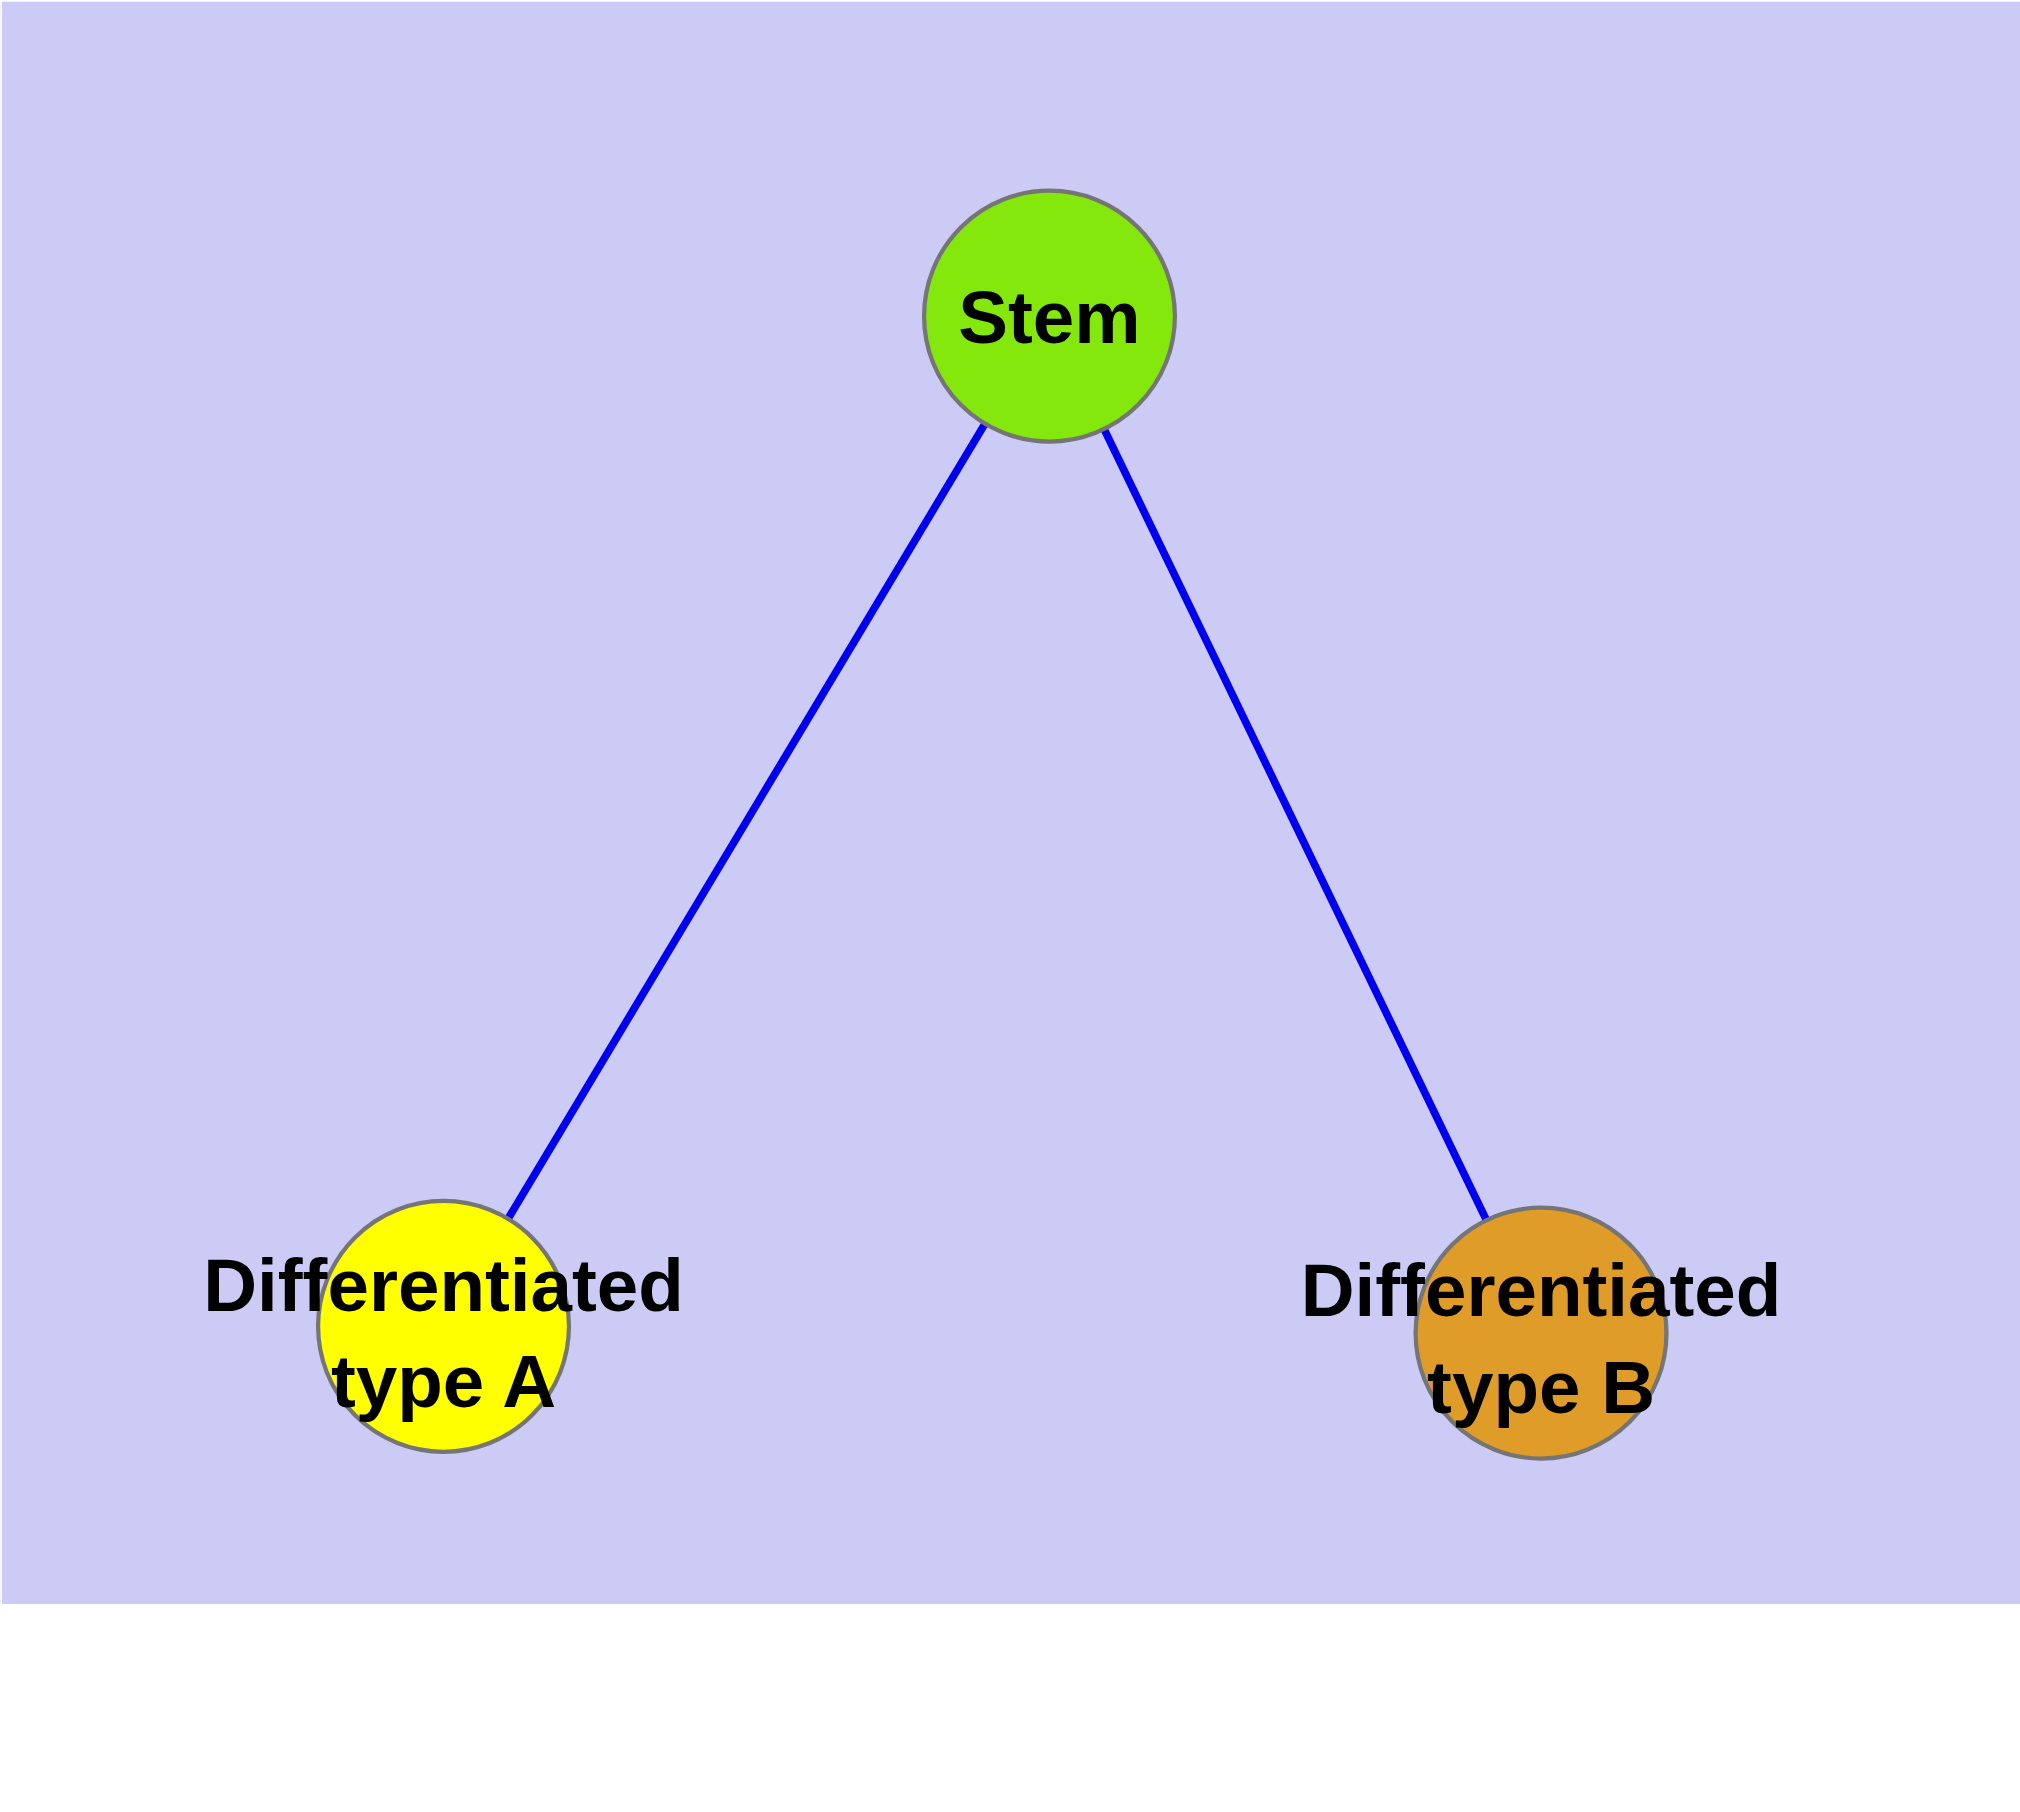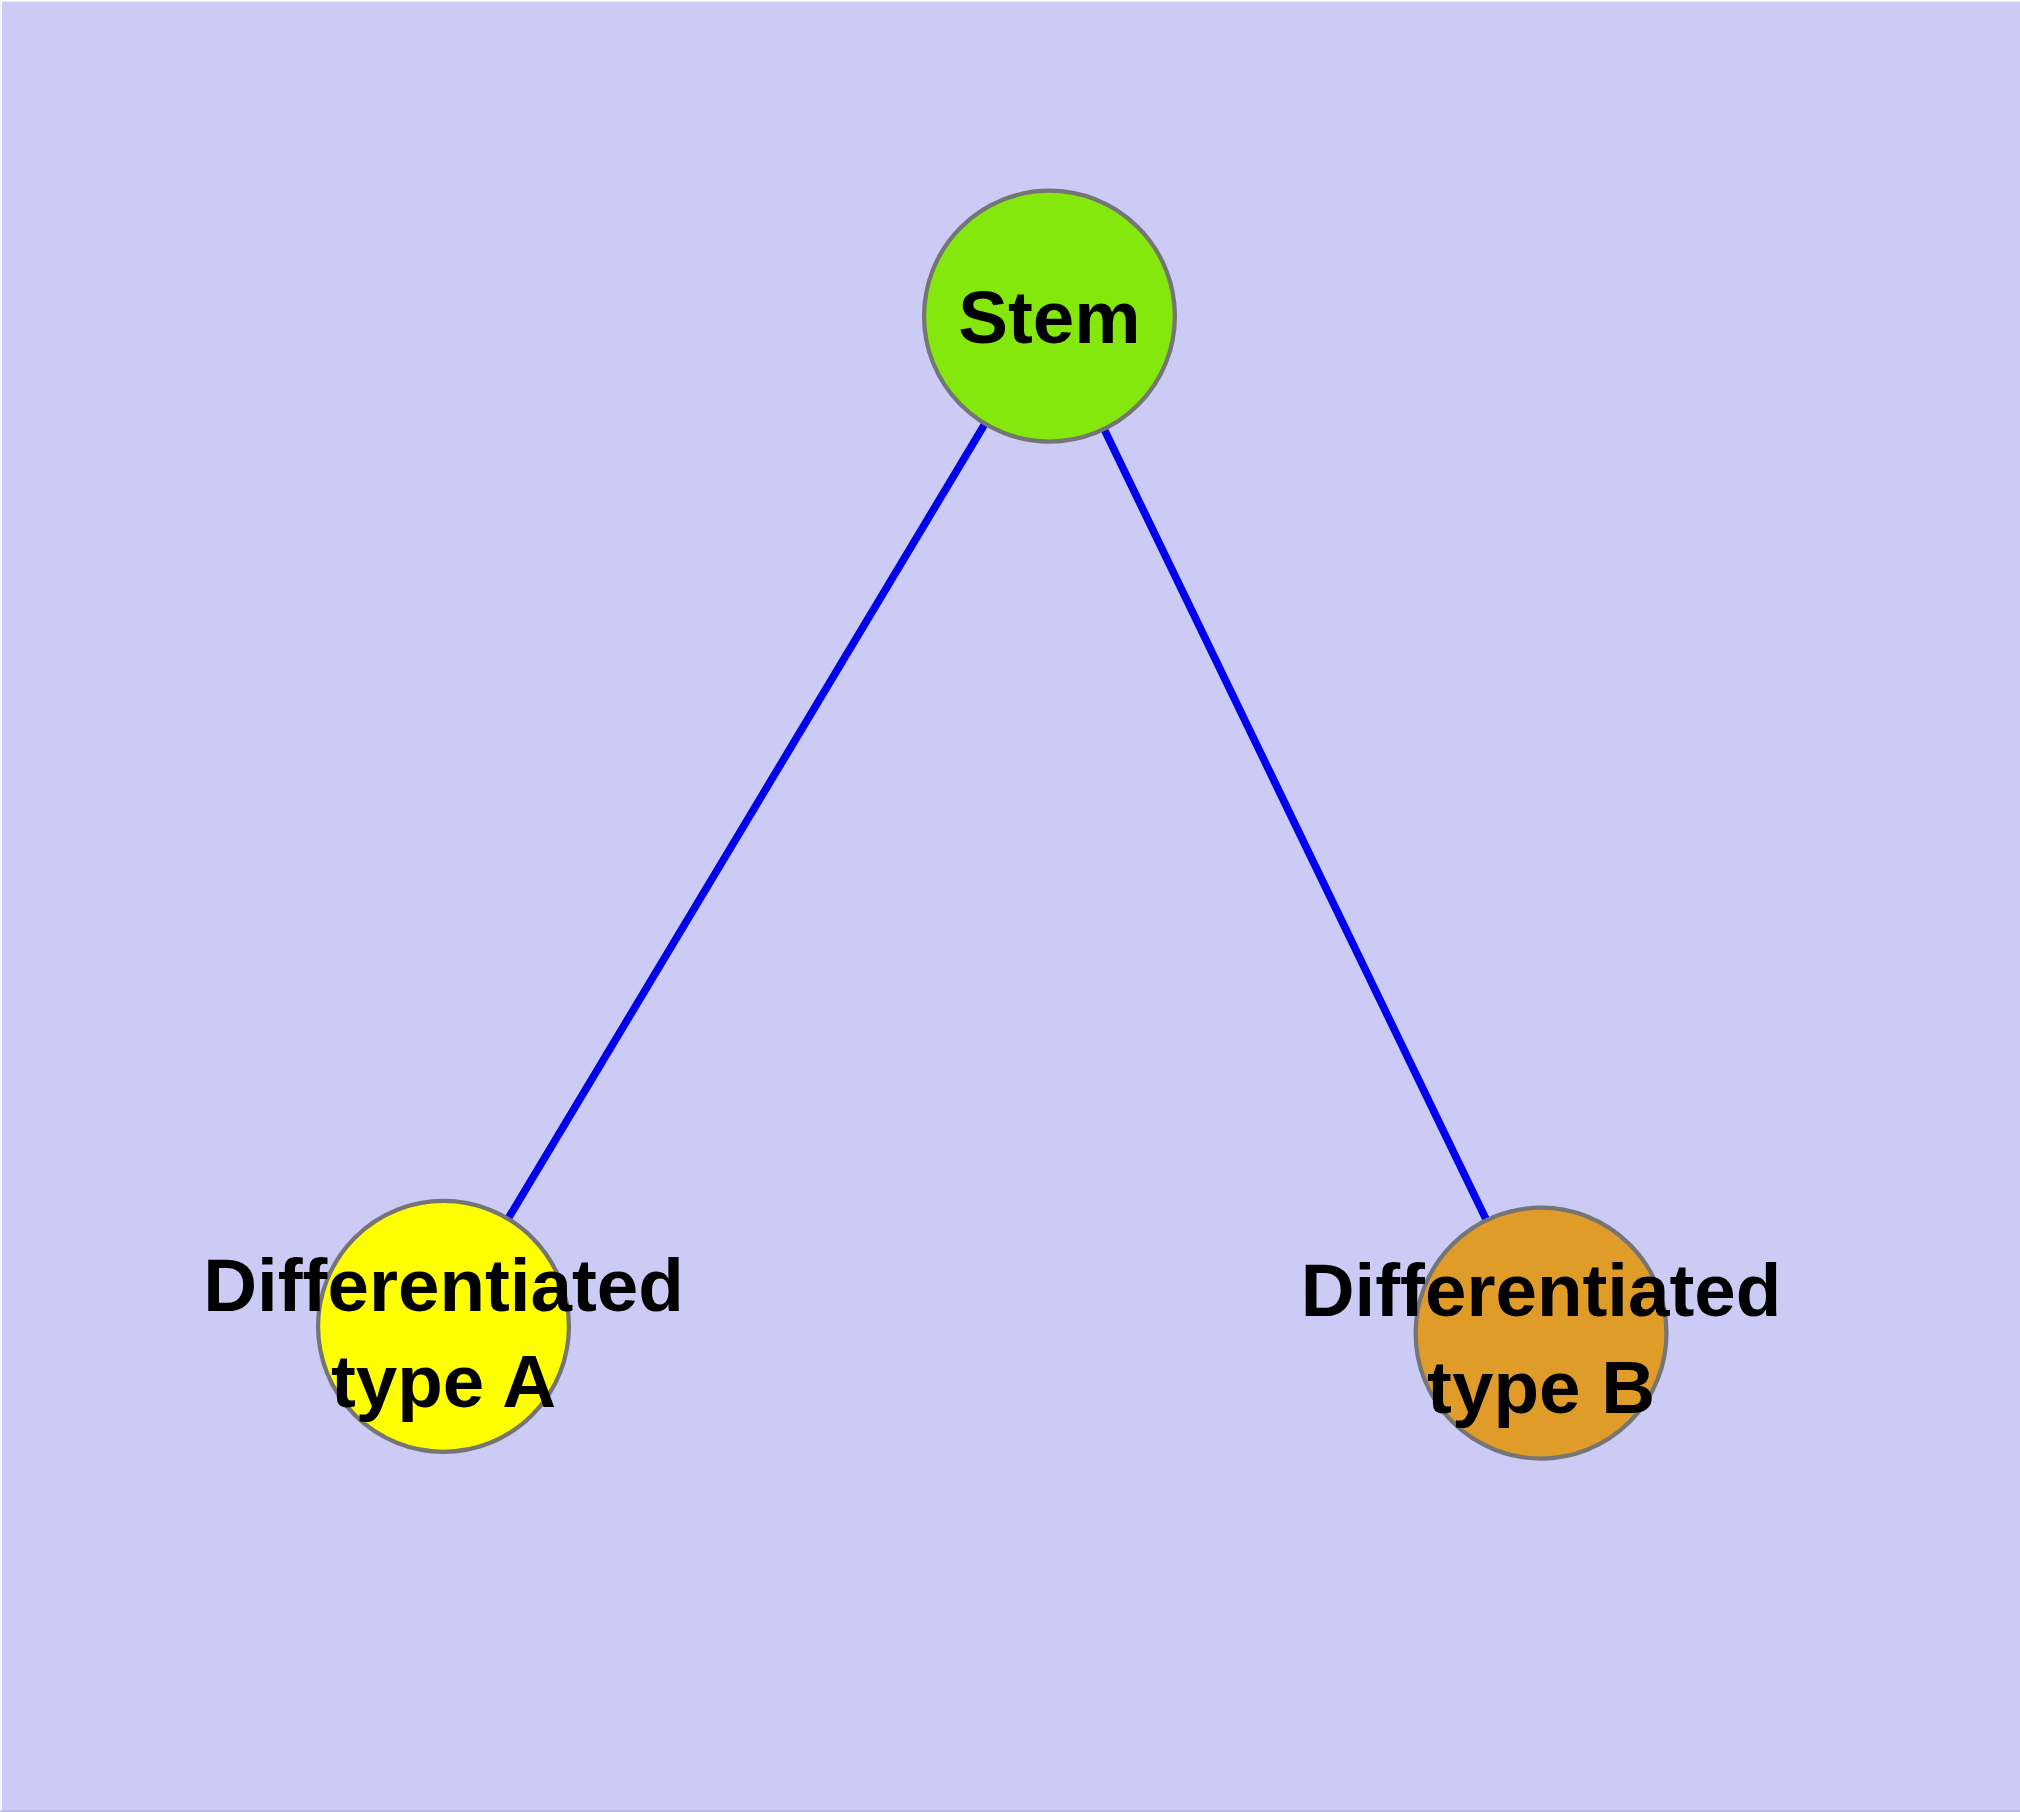--- a/index.html
+++ b/index.html
@@ -3,21 +3,21 @@
 <meta charset="utf-8">
 <style>
   html, body {
     margin: 0;
     padding: 0;
     background: #ffffff;
   }
   .canvas {
     position: relative;
     width: 2021px;
-    height: 1812px;
+    height: 1604px;
     overflow: hidden;
   }
   svg {
     display: block;
     width: 2021px;
     height: 1812px;
   }
   .edge-line {
     fill: none;
     stroke-width: 9;

